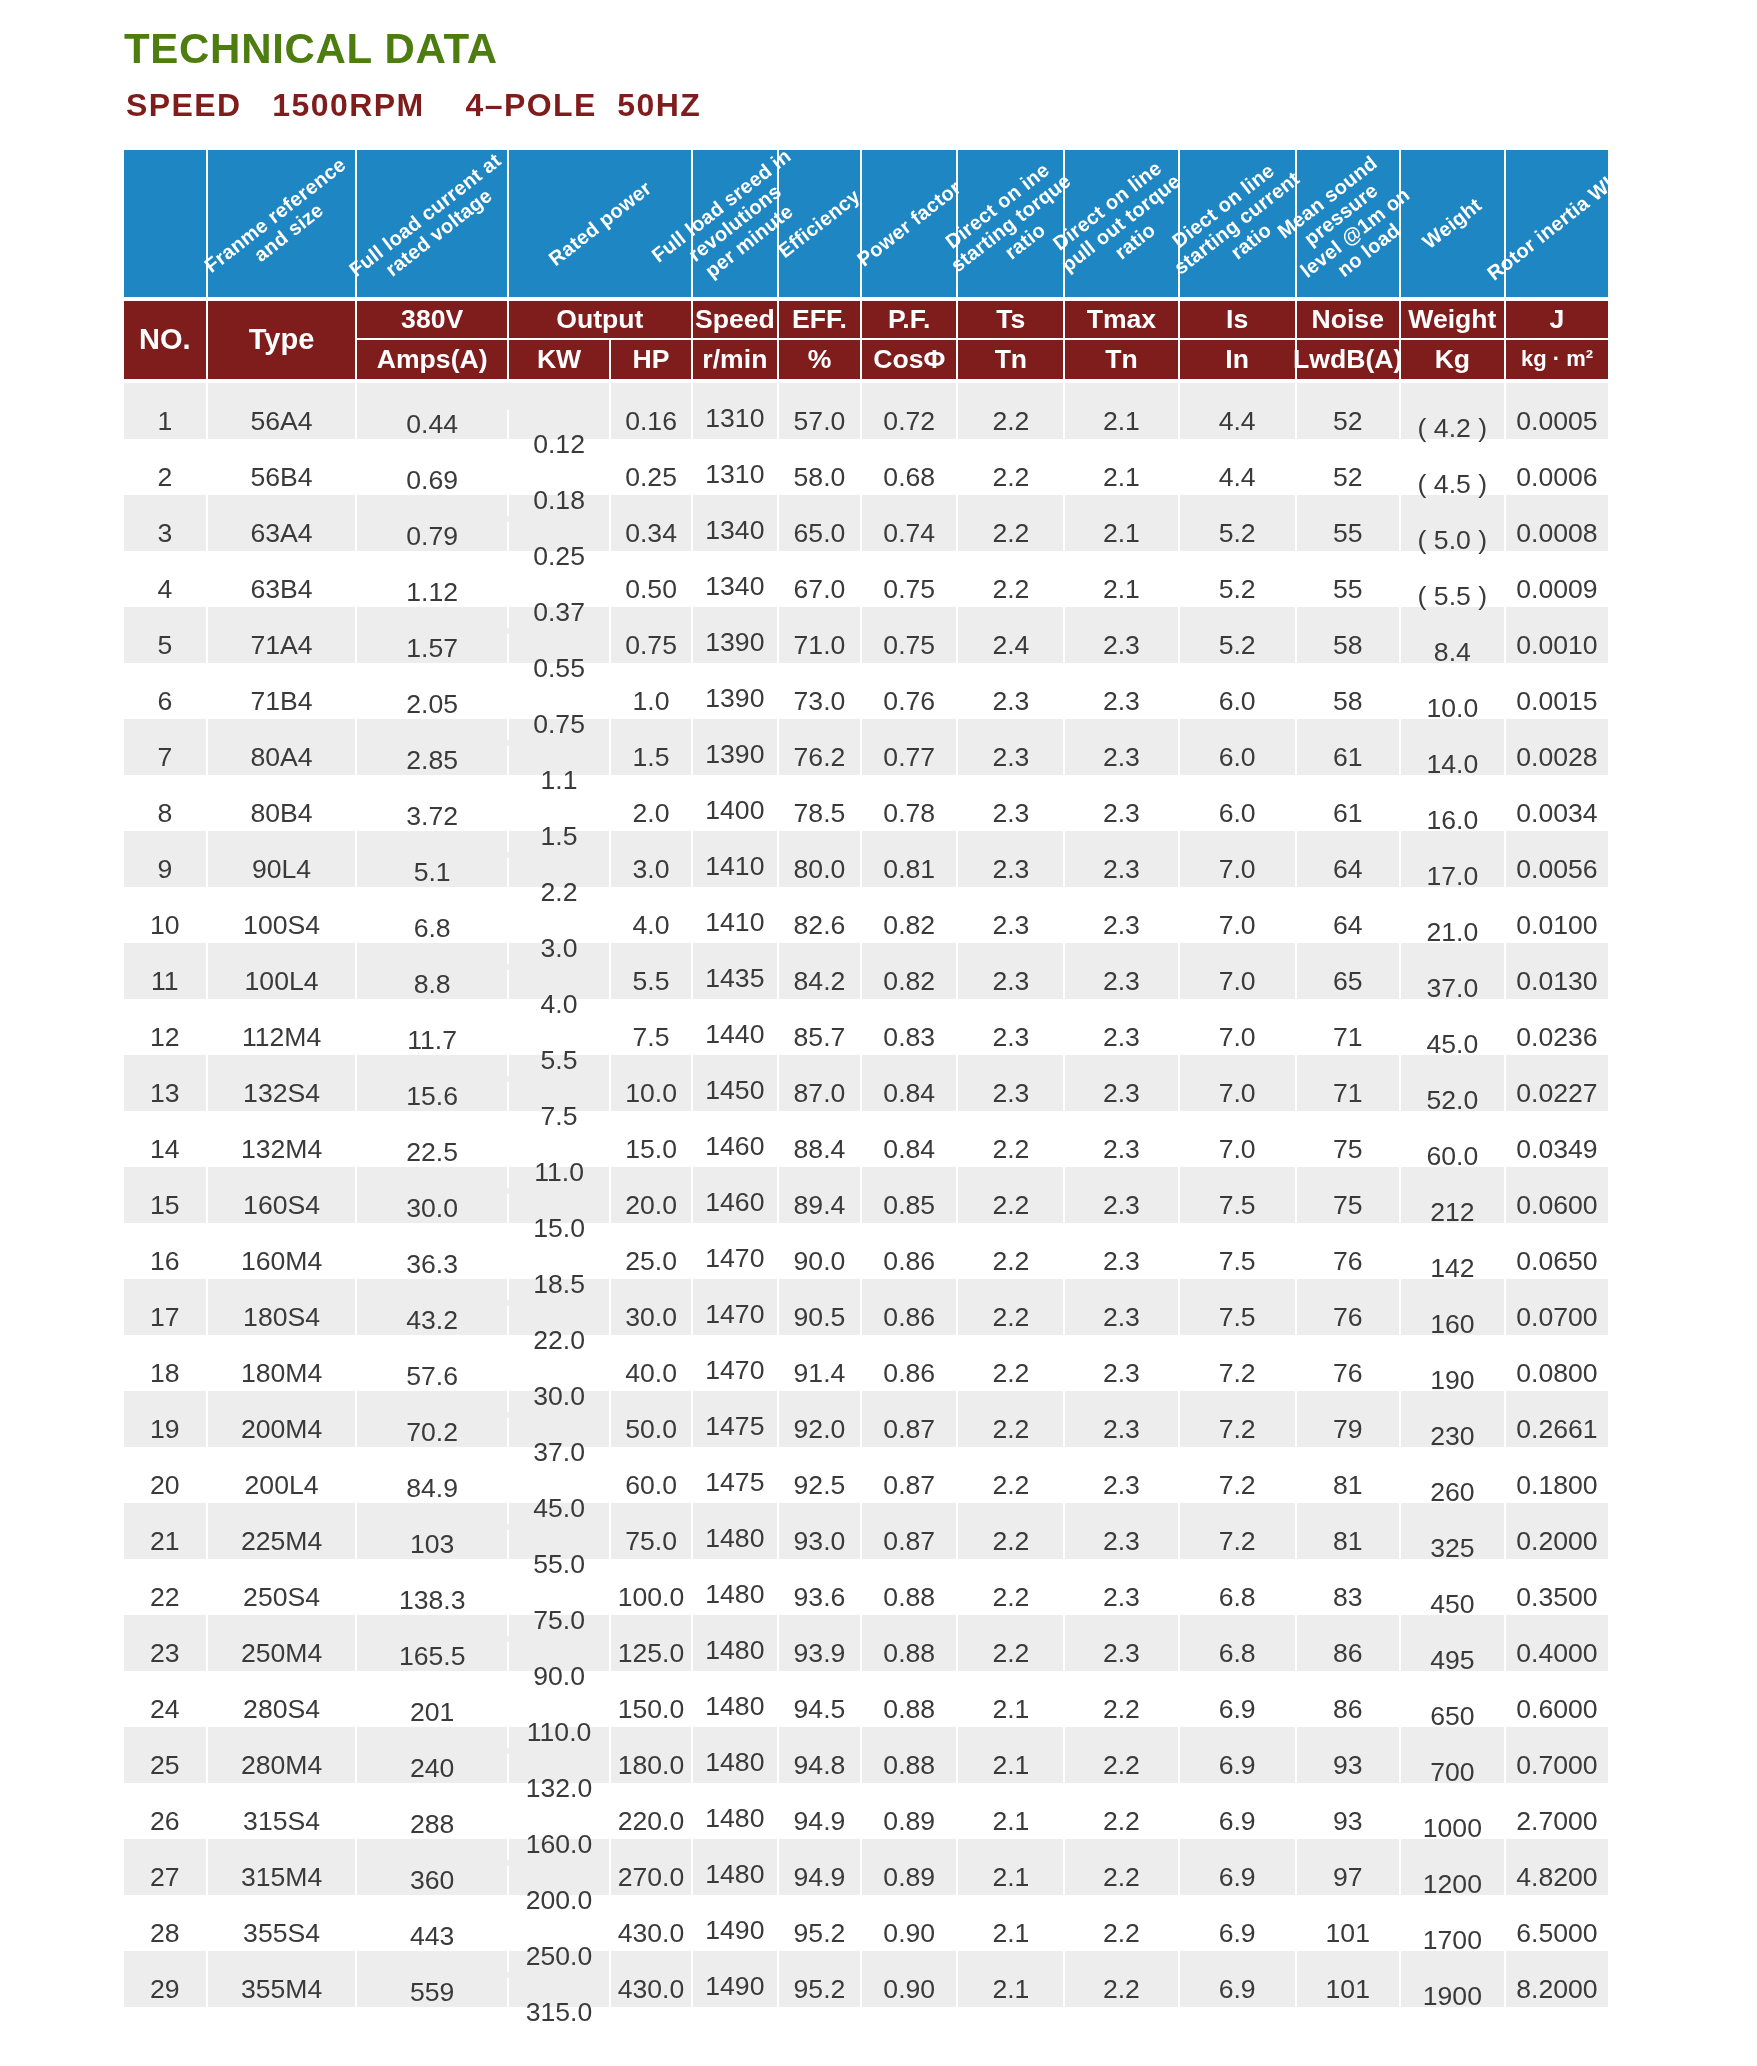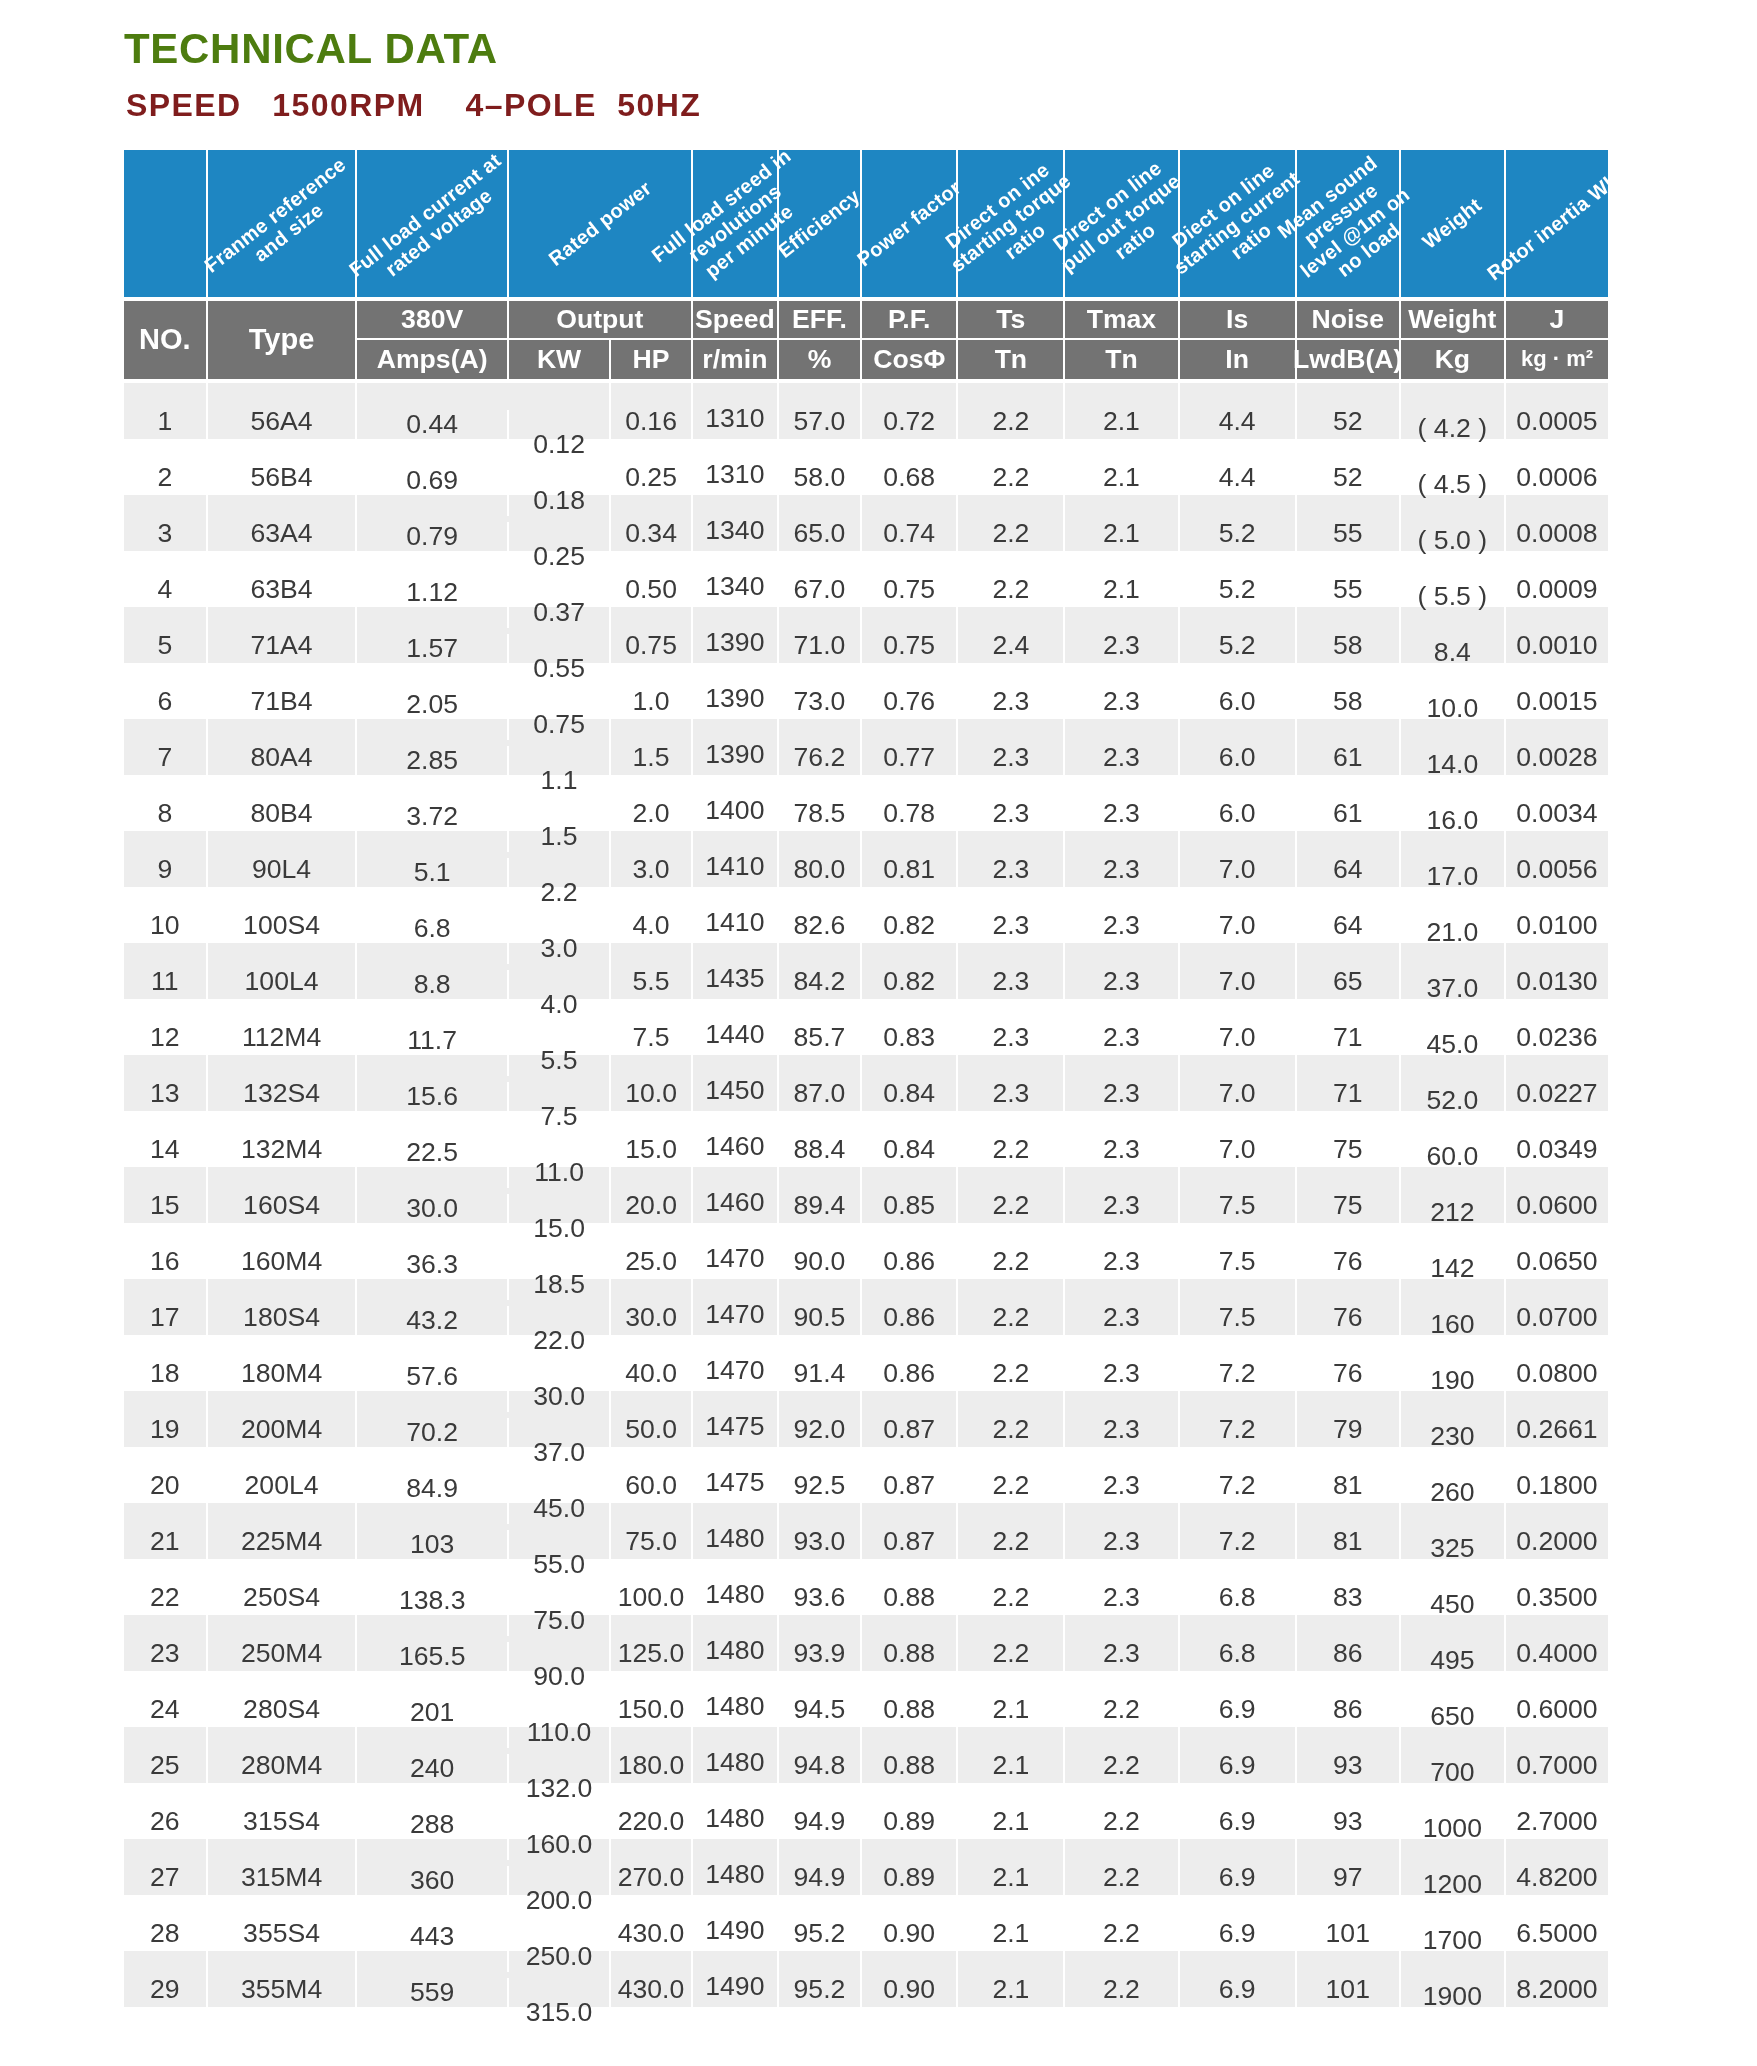--- a/index.html
+++ b/index.html
@@ -15,21 +15,21 @@
   
   .diag-band{display:grid;grid-template-columns:var(--cols);height:147px;background:#1e86c2;}
   .diag-cell{position:relative;border-left:2.1px solid #fff;overflow:visible;}
   .diag-cell:first-child{border-left:none;}
   .diag-cell span{position:absolute;left:50%;bottom:50%;transform:translate(-50%,50%) rotate(-38deg);
                   color:#fff;font-weight:bold;font-size:20px;line-height:1.12;text-align:center;
                   white-space:pre-line;width:max-content;letter-spacing:0.3px;}
   .gap5{height:3.5px;background:#fff;}
 
   
-  .sub-band{display:grid;grid-template-columns:var(--cols);grid-template-rows:37px 2.1px 39px;background:#737373;}
+  .sub-band{display:grid;grid-template-columns:var(--cols);grid-template-rows:37px 2.1px 39px;background:#7f1d1d;}
   .sub-cell{display:flex;align-items:center;justify-content:center;color:#fff;font-weight:bold;font-size:26.6px;border-left:2.1px solid #fff;}
   .sub-cell.nb{border-left:none;}
   .span-rows{grid-row:1/4;font-size:29px;}
   .hline{grid-row:2;grid-column:3/15;background:#fff;}
   .r1{grid-row:1;}
   .r3{grid-row:3;}
   .out-span{grid-column:4/6;}
   .sup2{font-size:22px;}
 
   

